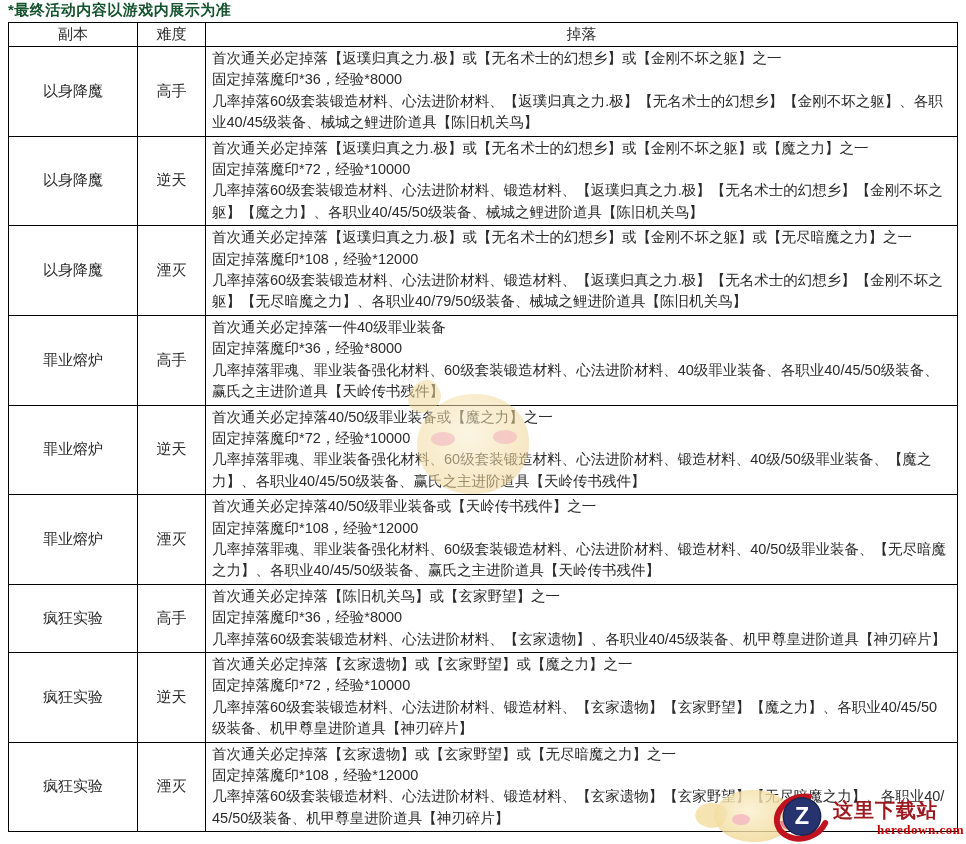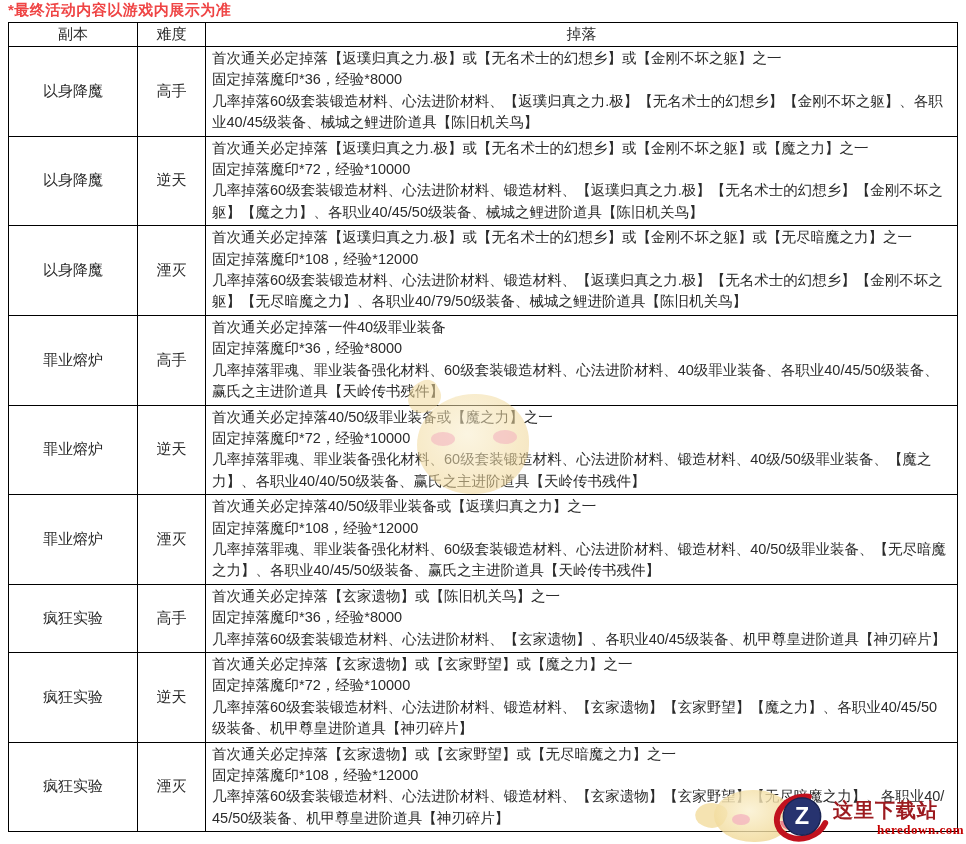--- a/index.html
+++ b/index.html
@@ -9,21 +9,21 @@
     font-family:"Liberation Sans", sans-serif;
     position:relative;
     overflow:hidden;
     color:#2b2b2b;
   }
   .page-title{
     position:absolute;
     top:1px;left:8px;
     font-size:15px;
     font-weight:bold;
-    color:#ef4444;
+    color:#14532d;
     letter-spacing:0.5px;
   }
   table.drops-table{
     position:absolute;
     top:22px;left:8px;
     width:950px;
     border-collapse:collapse;
     table-layout:fixed;
     background:transparent;
   }
@@ -178,39 +178,39 @@
           <div class="drops-line">几率掉落罪魂、罪业装备强化材料、60级套装锻造材料、心法进阶材料、40级罪业装备、各职业40/45/50级装备、赢氏之主进阶道具【天岭传书残件】</div>
         </td>
   </tr>
 
   <tr>
     <td class="dungeon-cell">罪业熔炉</td>
     <td class="difficulty-cell">逆天</td>
     <td class="drops-cell">
           <div class="drops-line">首次通关必定掉落40/50级罪业装备或【魔之力】之一</div>
           <div class="drops-line">固定掉落魔印*72，经验*10000</div>
-          <div class="drops-line">几率掉落罪魂、罪业装备强化材料、60级套装锻造材料、心法进阶材料、锻造材料、40级/50级罪业装备、【魔之力】、各职业40/40/50级装备、赢氏之主进阶道具【天岭传书残件】</div>
+          <div class="drops-line">几率掉落罪魂、罪业装备强化材料、60级套装锻造材料、心法进阶材料、锻造材料、40级/50级罪业装备、【魔之力】、各职业40/45/50级装备、赢氏之主进阶道具【天岭传书残件】</div>
         </td>
   </tr>
 
   <tr>
     <td class="dungeon-cell">罪业熔炉</td>
     <td class="difficulty-cell">湮灭</td>
     <td class="drops-cell">
-          <div class="drops-line">首次通关必定掉落40/50级罪业装备或【返璞归真之力】之一</div>
+          <div class="drops-line">首次通关必定掉落40/50级罪业装备或【天岭传书残件】之一</div>
           <div class="drops-line">固定掉落魔印*108，经验*12000</div>
           <div class="drops-line">几率掉落罪魂、罪业装备强化材料、60级套装锻造材料、心法进阶材料、锻造材料、40/50级罪业装备、【无尽暗魔之力】、各职业40/45/50级装备、赢氏之主进阶道具【天岭传书残件】</div>
         </td>
   </tr>
 
   <tr>
     <td class="dungeon-cell">疯狂实验</td>
     <td class="difficulty-cell">高手</td>
     <td class="drops-cell">
-          <div class="drops-line">首次通关必定掉落【玄家遗物】或【陈旧机关鸟】之一</div>
+          <div class="drops-line">首次通关必定掉落【陈旧机关鸟】或【玄家野望】之一</div>
           <div class="drops-line">固定掉落魔印*36，经验*8000</div>
           <div class="drops-line">几率掉落60级套装锻造材料、心法进阶材料、【玄家遗物】、各职业40/45级装备、机甲尊皇进阶道具【神刃碎片】</div>
         </td>
   </tr>
 
   <tr>
     <td class="dungeon-cell">疯狂实验</td>
     <td class="difficulty-cell">逆天</td>
     <td class="drops-cell">
           <div class="drops-line">首次通关必定掉落【玄家遗物】或【玄家野望】或【魔之力】之一</div>

